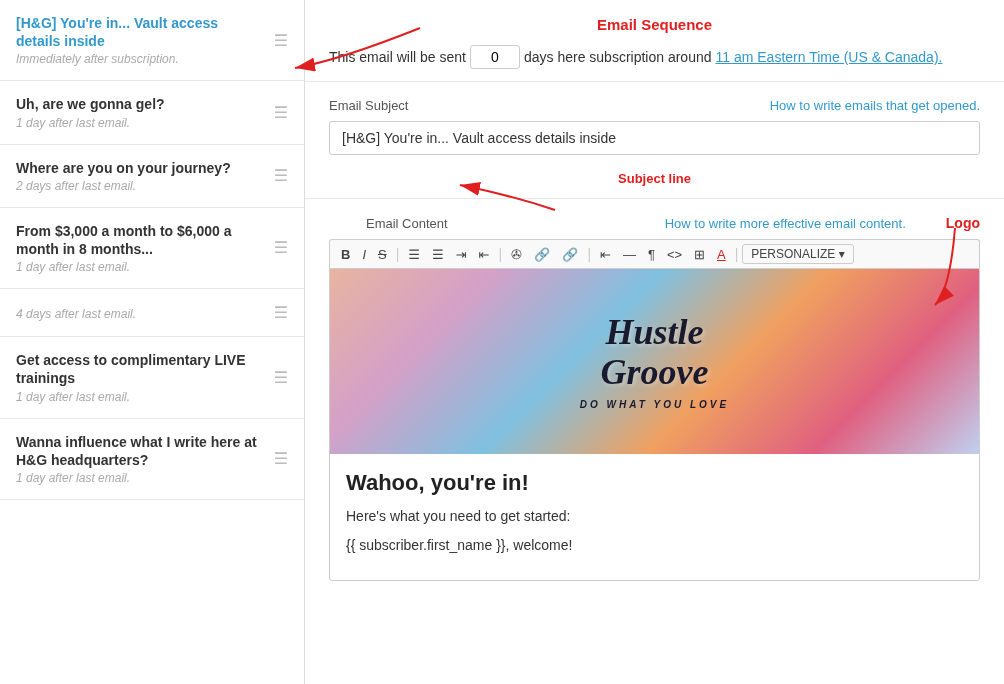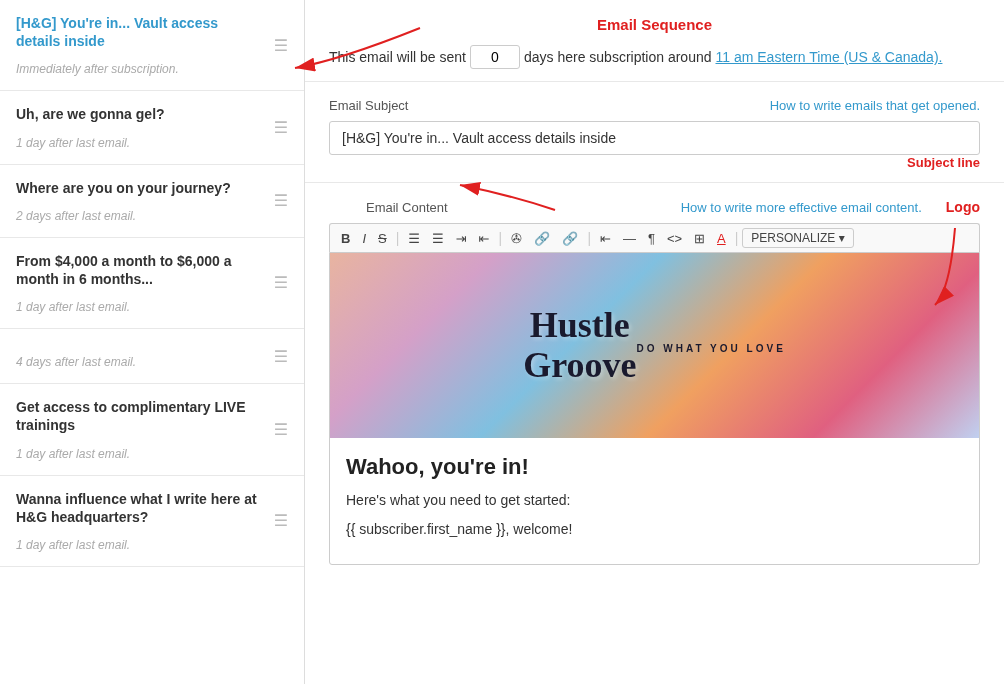--- a/index.html
+++ b/index.html
@@ -32,21 +32,21 @@
       font-weight: 600;
       color: #333;
       line-height: 1.3;
     }
     .sidebar-item-title.blue {
       color: #3399cc;
     }
     .sidebar-item-subtitle {
       font-size: 12px;
       color: #aaa;
-      margin-top: 12px;
+      margin-top: 2px;
       font-style: italic;
     }
     .drag-handle {
       color: #bbb;
       font-size: 16px;
       cursor: grab;
       margin-left: 8px;
     }
 
     
@@ -121,22 +121,22 @@
       color: #333;
     }
     .subject-arrow-area {
       position: relative;
     }
 
     
     .subject-line-annotation {
       position: relative;
       display: flex;
-      justify-content: flex-end;
-      margin-top: 0;
+      justify-content: center;
+      margin-top: 16px;
     }
     .annotation-label {
       color: #e02020;
       font-weight: 700;
       font-size: 13px;
     }
 
     
     .email-content-section {
       padding: 16px 24px 0 24px;
@@ -183,25 +183,26 @@
       border-radius: 0 0 3px 3px;
       padding: 0;
       min-height: 260px;
       background: #fff;
     }
     .email-hero {
       width: 100%;
       height: 185px;
       background: linear-gradient(135deg, #e8b4a0 0%, #d4a0c8 20%, #80c0e0 40%, #f0a060 60%, #e06080 80%, #c0d0f0 100%);
       display: flex;
-      flex-direction: row;
+      flex-direction: column;
       align-items: center;
       justify-content: center;
       position: relative;
       overflow: hidden;
+      font-style: italic;
     }
     .hero-logo-text {
       font-family: 'Georgia', serif;
       font-size: 36px;
       font-weight: 900;
       color: #1a1a2e;
       text-shadow: 2px 2px 4px rgba(255,255,255,0.3);
       line-height: 1.1;
       text-align: center;
     }
@@ -270,21 +271,21 @@
     </div>
     <div class="sidebar-item">
       <div class="sidebar-item-content">
         <div class="sidebar-item-title">Where are you on your journey?</div>
         <div class="sidebar-item-subtitle">2 days after last email.</div>
       </div>
       <span class="drag-handle">☰</span>
     </div>
     <div class="sidebar-item">
       <div class="sidebar-item-content">
-        <div class="sidebar-item-title">From $4,000 a month to $6,000 a month in 6 months...</div>
+        <div class="sidebar-item-title">From $3,000 a month to $6,000 a month in 8 months...</div>
         <div class="sidebar-item-subtitle">1 day after last email.</div>
       </div>
       <span class="drag-handle">☰</span>
     </div>
     <div class="sidebar-item">
       <div class="sidebar-item-content">
         <div class="sidebar-item-subtitle">4 days after last email.</div>
       </div>
       <span class="drag-handle">☰</span>
     </div>
@@ -325,21 +326,21 @@
       <input type="text" class="subject-input" value="[H&amp;G] You're in... Vault access details inside" style="">
     </div>
     <div class="subject-line-annotation">
       <span class="annotation-label">Subject line</span>
     </div>
   </div>
 
   <div class="email-content-section">
     <div class="content-header-row">
       <span class="section-label">Email Content</span>
-      <div style="display:flex;gap:24px;align-items:center;">
+      <div style="display:flex;gap:40px;align-items:center;">
         <a class="section-link" href="#">How to write more effective email content.</a>
         <span class="logo-annotation">Logo</span>
       </div>
     </div>
 
     <div class="toolbar">
       <button class="toolbar-btn"><b>B</b></button>
       <button class="toolbar-btn"><i>I</i></button>
       <button class="toolbar-btn"><s>S</s></button>
       <span class="toolbar-sep">|</span>

